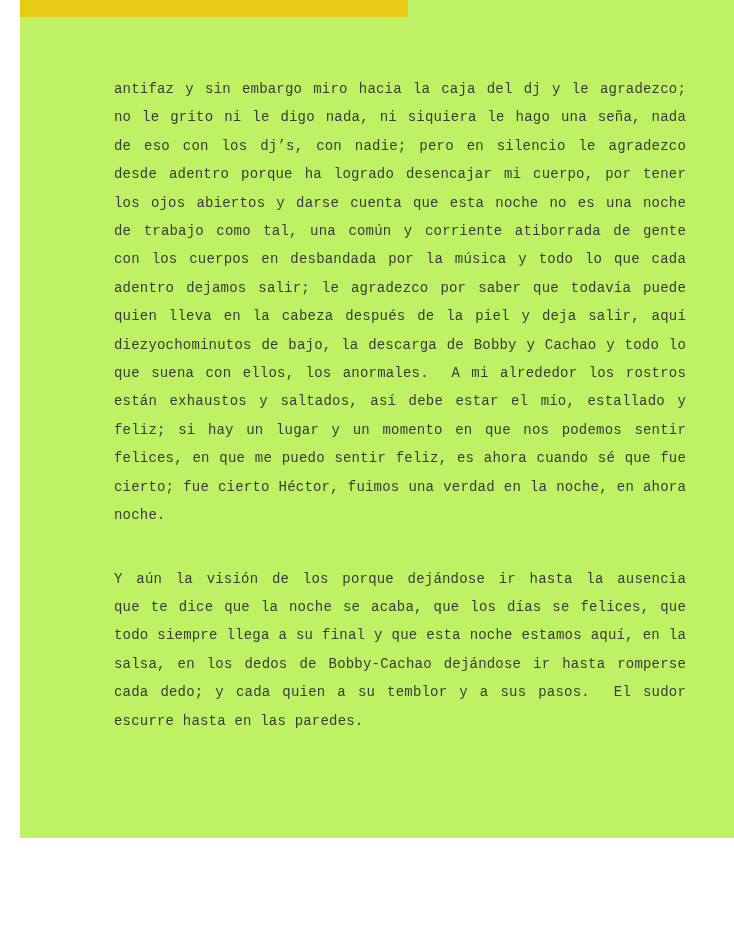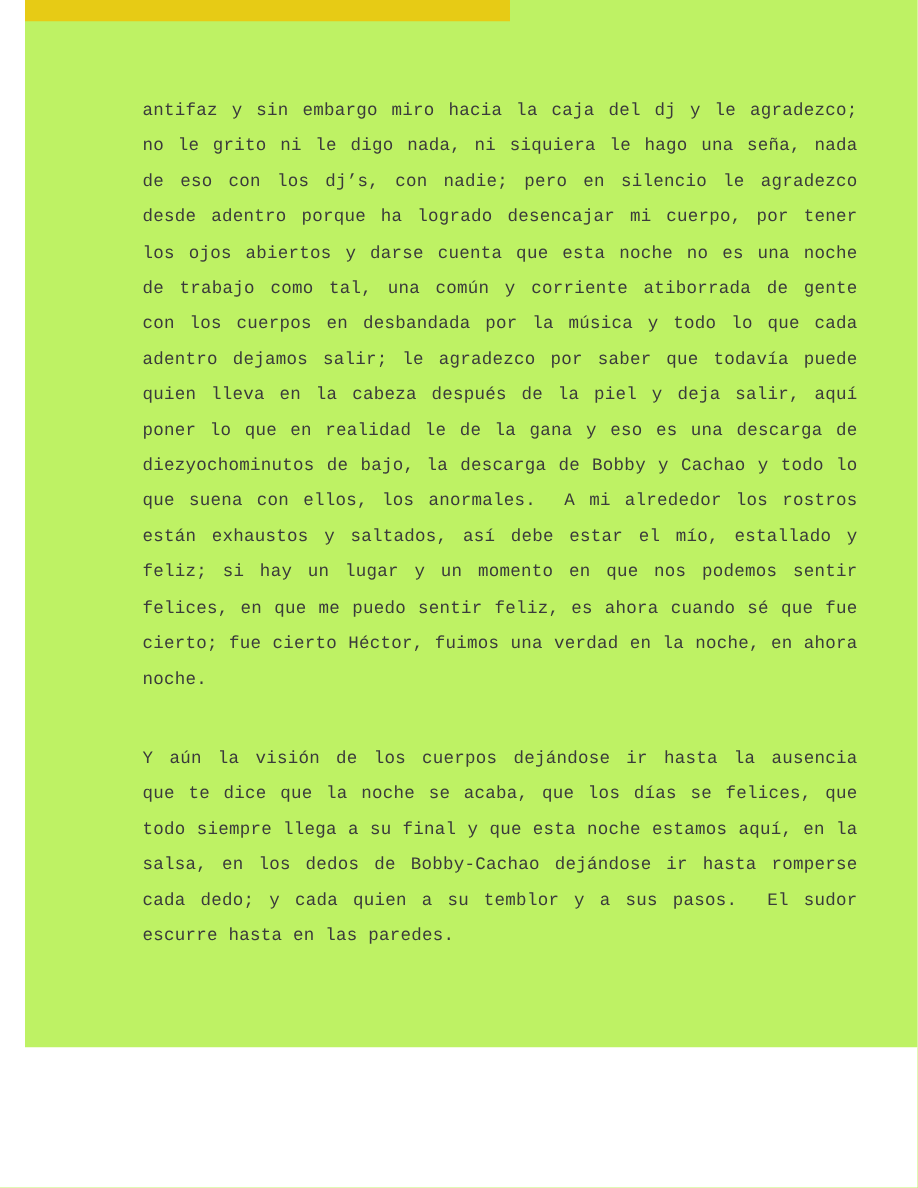--- a/index.html
+++ b/index.html
@@ -77,32 +77,31 @@
     <div class="para">
       <div class="text-line">antifaz y sin embargo miro hacia la caja del dj y le agradezco;</div>
       <div class="text-line">no le grito ni le digo nada, ni siquiera le hago una seña, nada</div>
       <div class="text-line">de eso con los dj’s, con nadie; pero en silencio le agradezco</div>
       <div class="text-line">desde adentro porque ha logrado desencajar mi cuerpo, por tener</div>
       <div class="text-line">los ojos abiertos y darse cuenta que esta noche no es una noche</div>
       <div class="text-line">de trabajo como tal, una común y corriente atiborrada de gente</div>
       <div class="text-line">con los cuerpos en desbandada por la música y todo lo que cada</div>
       <div class="text-line">adentro dejamos salir; le agradezco por saber que todavía puede</div>
       <div class="text-line">quien lleva en la cabeza después de la piel y deja salir, aquí</div>
-      <div class="text-line">poner lo que en realidad le de la gana y eso es una descarga de</div>
       <div class="text-line">diezyochominutos de bajo, la descarga de Bobby y Cachao y todo lo</div>
       <div class="text-line">que suena con ellos, los anormales.&nbsp; A mi alrededor los rostros</div>
       <div class="text-line">están exhaustos y saltados, así debe estar el mío, estallado y</div>
       <div class="text-line">feliz; si hay un lugar y un momento en que nos podemos sentir</div>
       <div class="text-line">felices, en que me puedo sentir feliz, es ahora cuando sé que fue</div>
       <div class="text-line">cierto; fue cierto Héctor, fuimos una verdad en la noche, en ahora</div>
       <div class="text-line last">noche.</div>
     </div>
 
     <div class="para">
-      <div class="text-line">Y aún la visión de los cuerpos dejándose ir hasta la ausencia</div>
+      <div class="text-line">Y aún la visión de los porque dejándose ir hasta la ausencia</div>
       <div class="text-line">que te dice que la noche se acaba, que los días se felices, que</div>
       <div class="text-line">todo siempre llega a su final y que esta noche estamos aquí, en la</div>
       <div class="text-line">salsa, en los dedos de Bobby-Cachao dejándose ir hasta romperse</div>
       <div class="text-line">cada dedo; y cada quien a su temblor y a sus pasos.&nbsp; El sudor</div>
       <div class="text-line last">escurre hasta en las paredes.</div>
     </div>
 
   </div>
 
   <div class="page-number">5</div>

